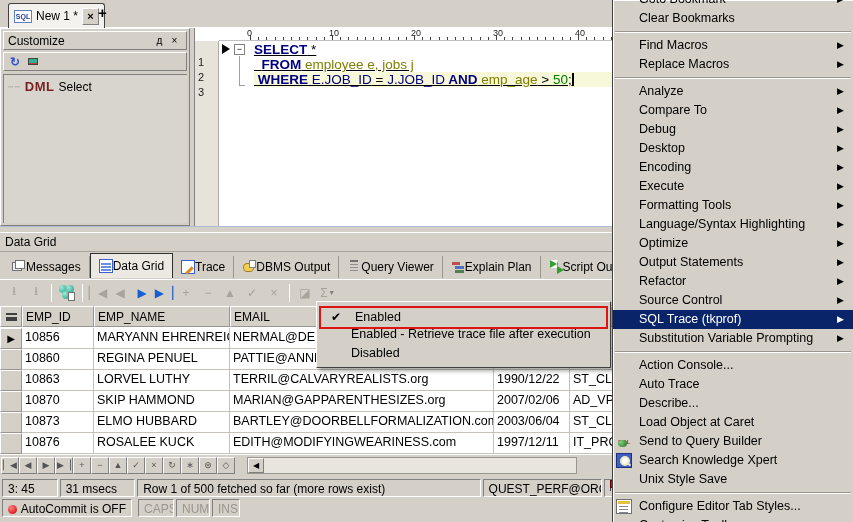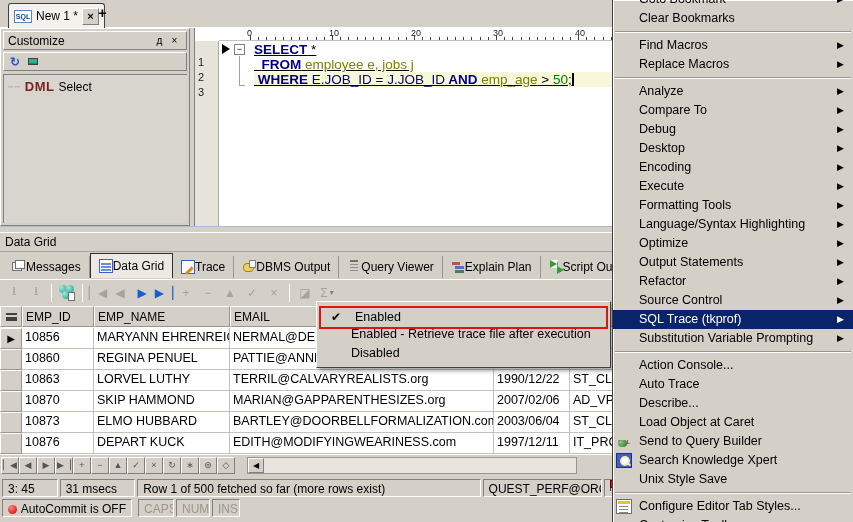--- a/index.html
+++ b/index.html
@@ -409,21 +409,21 @@
           <div class="g-cell g-sel"></div>
           <div class="g-cell c-id">10873</div>
           <div class="g-cell c-name">ELMO HUBBARD</div>
           <div class="g-cell c-email">BARTLEY@DOORBELLFORMALIZATION.com</div>
           <div class="g-cell c-hire">2003/06/04</div>
           <div class="g-cell c-job">ST_CLE</div>
         </div>
         <div class="g-row" style="top: 127px;">
           <div class="g-cell g-sel"></div>
           <div class="g-cell c-id">10876</div>
-          <div class="g-cell c-name">DEPART KUCK</div>
+          <div class="g-cell c-name">ROSALEE KUCK</div>
           <div class="g-cell c-email">EDITH@MODIFYINGWEARINESS.com</div>
           <div class="g-cell c-hire">1997/12/11</div>
           <div class="g-cell c-job">IT_PROG</div>
         </div>
       </div>
     <div id="grid-nav">
         <span class="gn-btn bevel-out">▏◀</span>
         <span class="gn-btn bevel-out">◀</span>
         <span class="gn-btn bevel-out">▶</span>
         <span class="gn-btn bevel-out">▶▕</span>

